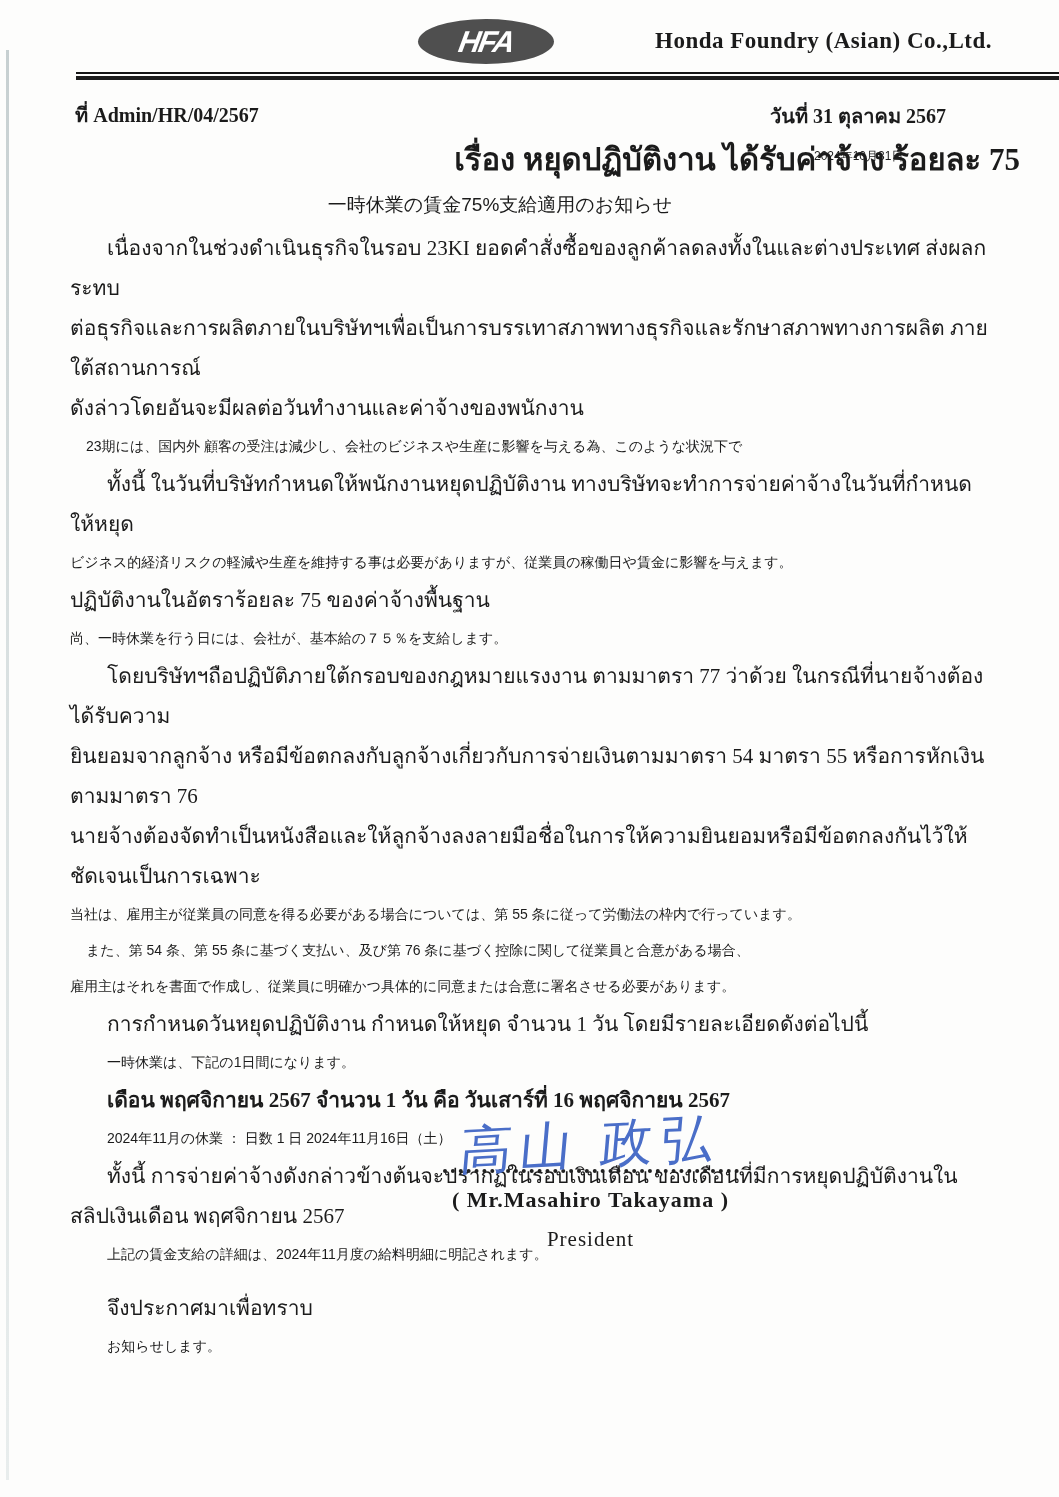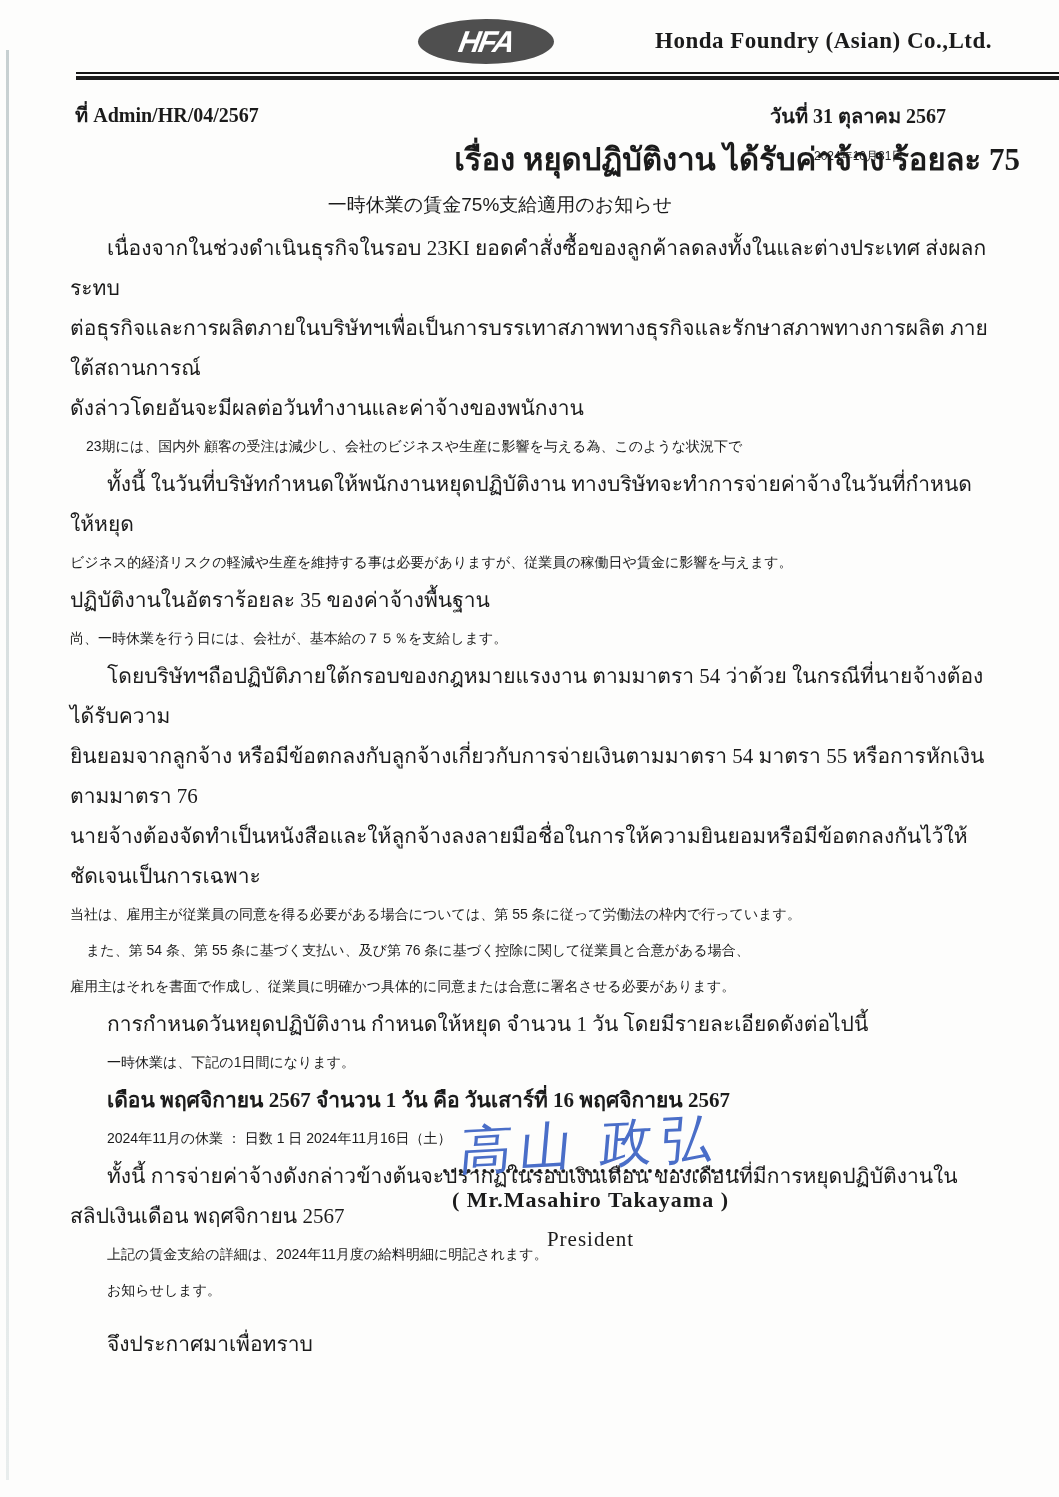--- a/index.html
+++ b/index.html
@@ -113,37 +113,37 @@
 
   <div class="subject-jp">一時休業の賃金75%支給適用のお知らせ</div>
 
   <div class="body-text">
       <p class="line th ind1">เนื่องจากในช่วงดำเนินธุรกิจในรอบ 23KI ยอดคำสั่งซื้อของลูกค้าลดลงทั้งในและต่างประเทศ ส่งผลกระทบ</p>
       <p class="line th">ต่อธุรกิจและการผลิตภายในบริษัทฯเพื่อเป็นการบรรเทาสภาพทางธุรกิจและรักษาสภาพทางการผลิต ภายใต้สถานการณ์</p>
       <p class="line th">ดังล่าวโดยอันจะมีผลต่อวันทำงานและค่าจ้างของพนักงาน</p>
       <p class="line jp ind2">23期には、国内外 顧客の受注は減少し、会社のビジネスや生産に影響を与える為、このような状況下で</p>
       <p class="line th ind1">ทั้งนี้ ในวันที่บริษัทกำหนดให้พนักงานหยุดปฏิบัติงาน ทางบริษัทจะทำการจ่ายค่าจ้างในวันที่กำหนดให้หยุด</p>
       <p class="line jp">ビジネス的経済リスクの軽減や生産を維持する事は必要がありますが、従業員の稼働日や賃金に影響を与えます。</p>
-      <p class="line th">ปฏิบัติงานในอัตราร้อยละ 35 ของค่าจ้างพื้นฐาน</p>
+      <p class="line th">ปฏิบัติงานในอัตราร้อยละ 75 ของค่าจ้างพื้นฐาน</p>
       <p class="line jp">尚、一時休業を行う日には、会社が、基本給の７５％を支給します。</p>
-      <p class="line th ind1">โดยบริษัทฯถือปฏิบัติภายใต้กรอบของกฎหมายแรงงาน ตามมาตรา 54 ว่าด้วย ในกรณีที่นายจ้างต้องได้รับความ</p>
+      <p class="line th ind1">โดยบริษัทฯถือปฏิบัติภายใต้กรอบของกฎหมายแรงงาน ตามมาตรา 77 ว่าด้วย ในกรณีที่นายจ้างต้องได้รับความ</p>
       <p class="line th">ยินยอมจากลูกจ้าง หรือมีข้อตกลงกับลูกจ้างเกี่ยวกับการจ่ายเงินตามมาตรา 54 มาตรา 55 หรือการหักเงินตามมาตรา 76</p>
       <p class="line th">นายจ้างต้องจัดทำเป็นหนังสือและให้ลูกจ้างลงลายมือชื่อในการให้ความยินยอมหรือมีข้อตกลงกันไว้ให้ชัดเจนเป็นการเฉพาะ</p>
       <p class="line jp">当社は、雇用主が従業員の同意を得る必要がある場合については、第 55 条に従って労働法の枠内で行っています。</p>
       <p class="line jp ind2">また、第 54 条、第 55 条に基づく支払い、及び第 76 条に基づく控除に関して従業員と合意がある場合、</p>
       <p class="line jp">雇用主はそれを書面で作成し、従業員に明確かつ具体的に同意または合意に署名させる必要があります。</p>
       <p class="line th ind1">การกำหนดวันหยุดปฏิบัติงาน กำหนดให้หยุด จำนวน 1 วัน โดยมีรายละเอียดดังต่อไปนี้</p>
       <p class="line jp ind1">一時休業は、下記の1日間になります。</p>
       <p class="line th bold ind1">เดือน  พฤศจิกายน 2567     จำนวน 1 วัน    คือ วันเสาร์ที่ 16 พฤศจิกายน 2567</p>
       <p class="line jp ind1">2024年11月の休業 ： 日数 1 日 2024年11月16日（土）</p>
       <p class="line th ind1">ทั้งนี้  การจ่ายค่าจ้างดังกล่าวข้างต้นจะปรากฏในรอบเงินเดือน ของเดือนที่มีการหยุดปฏิบัติงานใน</p>
       <p class="line th">สลิปเงินเดือน  พฤศจิกายน   2567</p>
       <p class="line jp ind1">上記の賃金支給の詳細は、2024年11月度の給料明細に明記されます。</p>
+      <p class="line th ind1 gap">จึงประกาศมาเพื่อทราบ</p>
       <p class="line jp ind1">お知らせします。</p>
-      <p class="line th ind1 gap">จึงประกาศมาเพื่อทราบ</p>
     </div>
 
   <div class="sig-block">
     <div class="sig-hand">高山 政弘</div>
     <div class="sig-dots"></div>
     <div class="sig-name">(  Mr.Masahiro  Takayama  )</div>
     <div class="sig-title">President</div>
   </div>
 
 </div>

